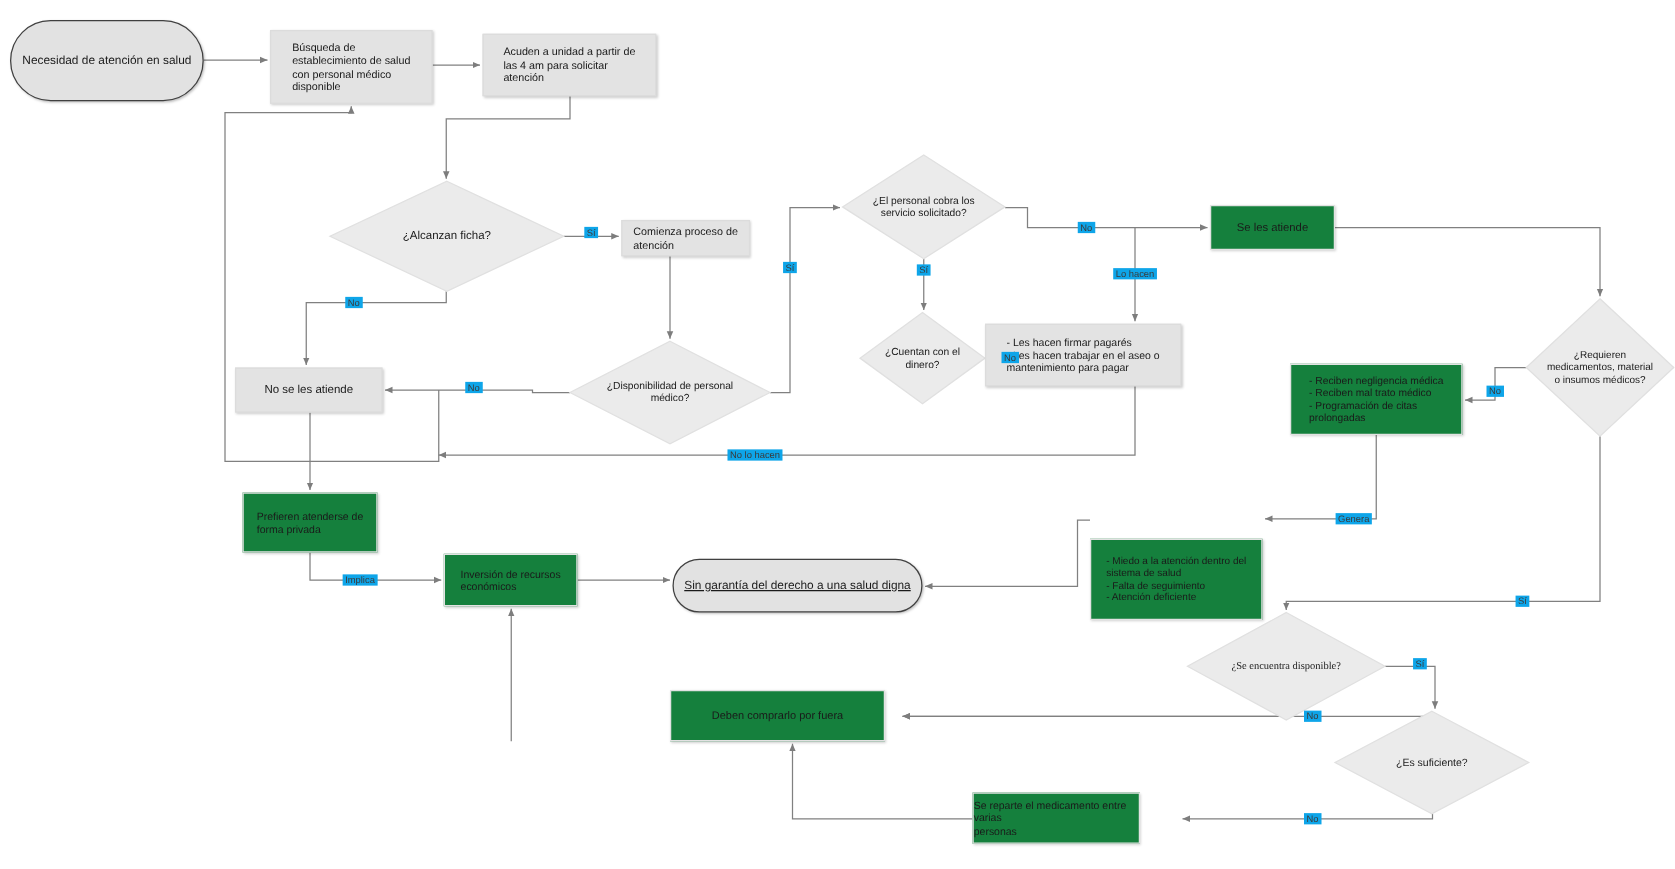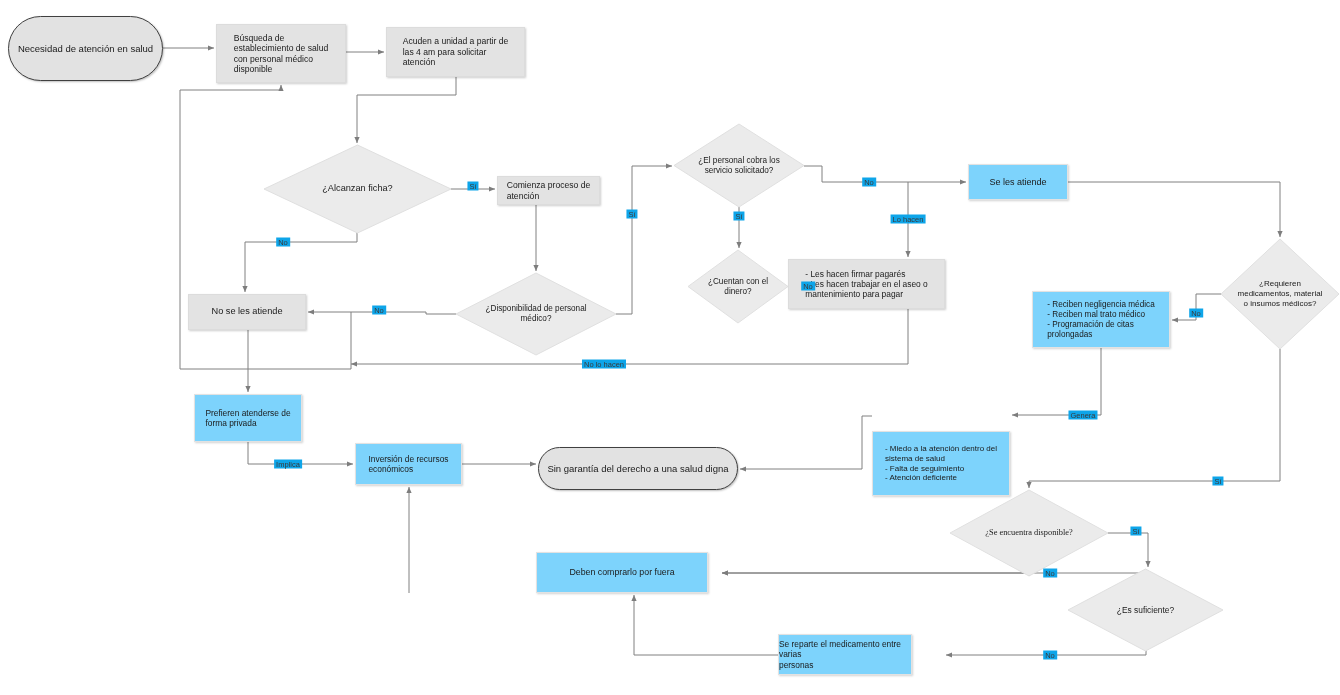--- a/index.html
+++ b/index.html
@@ -28,21 +28,21 @@
     display: flex;
     align-items: center;
     justify-content: center;
     text-align: left;
     color: #1a1a1a;
     line-height: 1.22;
     white-space: pre-line;
     padding: 2px 0;
   }
   .proc {
-    background: #7dd3fc;
+    background: #15803d;
     border: 1px solid #e2e2e2;
     box-shadow: 1px 1px 2px rgba(0,0,0,0.18);
   }
   .proc-dark {
     background: #e3e3e3;
     border: 1px solid #dcdcdc;
     box-shadow: 1px 1px 2px rgba(0,0,0,0.20);
   }
   .term {
     background: #e2e2e2;
@@ -147,21 +147,21 @@
           <polygon points="80,0 160,41 80,82 0,41" fill="#ebebeb" stroke="#e0e0e0" stroke-width="1"></polygon>
         </svg>
         <div class="diamond-label" style="font-size: 8.2px;">¿Disponibilidad de personal
 médico?</div>
       </div>
       <div class="node proc-dark" style="left: 188px; top: 294px; width: 118px; height: 36px; font-size: 9.2px;">No se les atiende</div>
       <div class="node proc" style="left: 194px; top: 394px; width: 108px; height: 48px; font-size: 8.4px;">Prefieren atenderse de
 forma privada</div>
       <div class="node proc" style="left: 355px; top: 443px; width: 107px; height: 42px; font-size: 8.4px;">Inversión de recursos
 económicos</div>
-      <div class="node term" style="left: 538px; top: 447px; width: 200px; height: 43px; font-size: 9.5px;">Sin garantía del derecho a una salud digna</div>
+      <div class="node term" style="left: 538px; top: 447px; width: 200px; height: 43px; font-size: 9.5px; text-decoration: underline;">Sin garantía del derecho a una salud digna</div>
       <div class="diamond-wrap" style="left: 674px; top: 124px; width: 130px; height: 83px;">
         <svg width="130" height="83">
           <polygon points="65,0 130,41.5 65,83 0,41.5" fill="#ebebeb" stroke="#e0e0e0" stroke-width="1"></polygon>
         </svg>
         <div class="diamond-label" style="font-size: 8.2px;">¿El personal cobra los
 servicio solicitado?</div>
       </div>
       <div class="diamond-wrap" style="left: 688px; top: 250px; width: 100px; height: 73px;">
         <svg width="100" height="73">
           <polygon points="50,0 100,36.5 50,73 0,36.5" fill="#ebebeb" stroke="#e0e0e0" stroke-width="1"></polygon>

